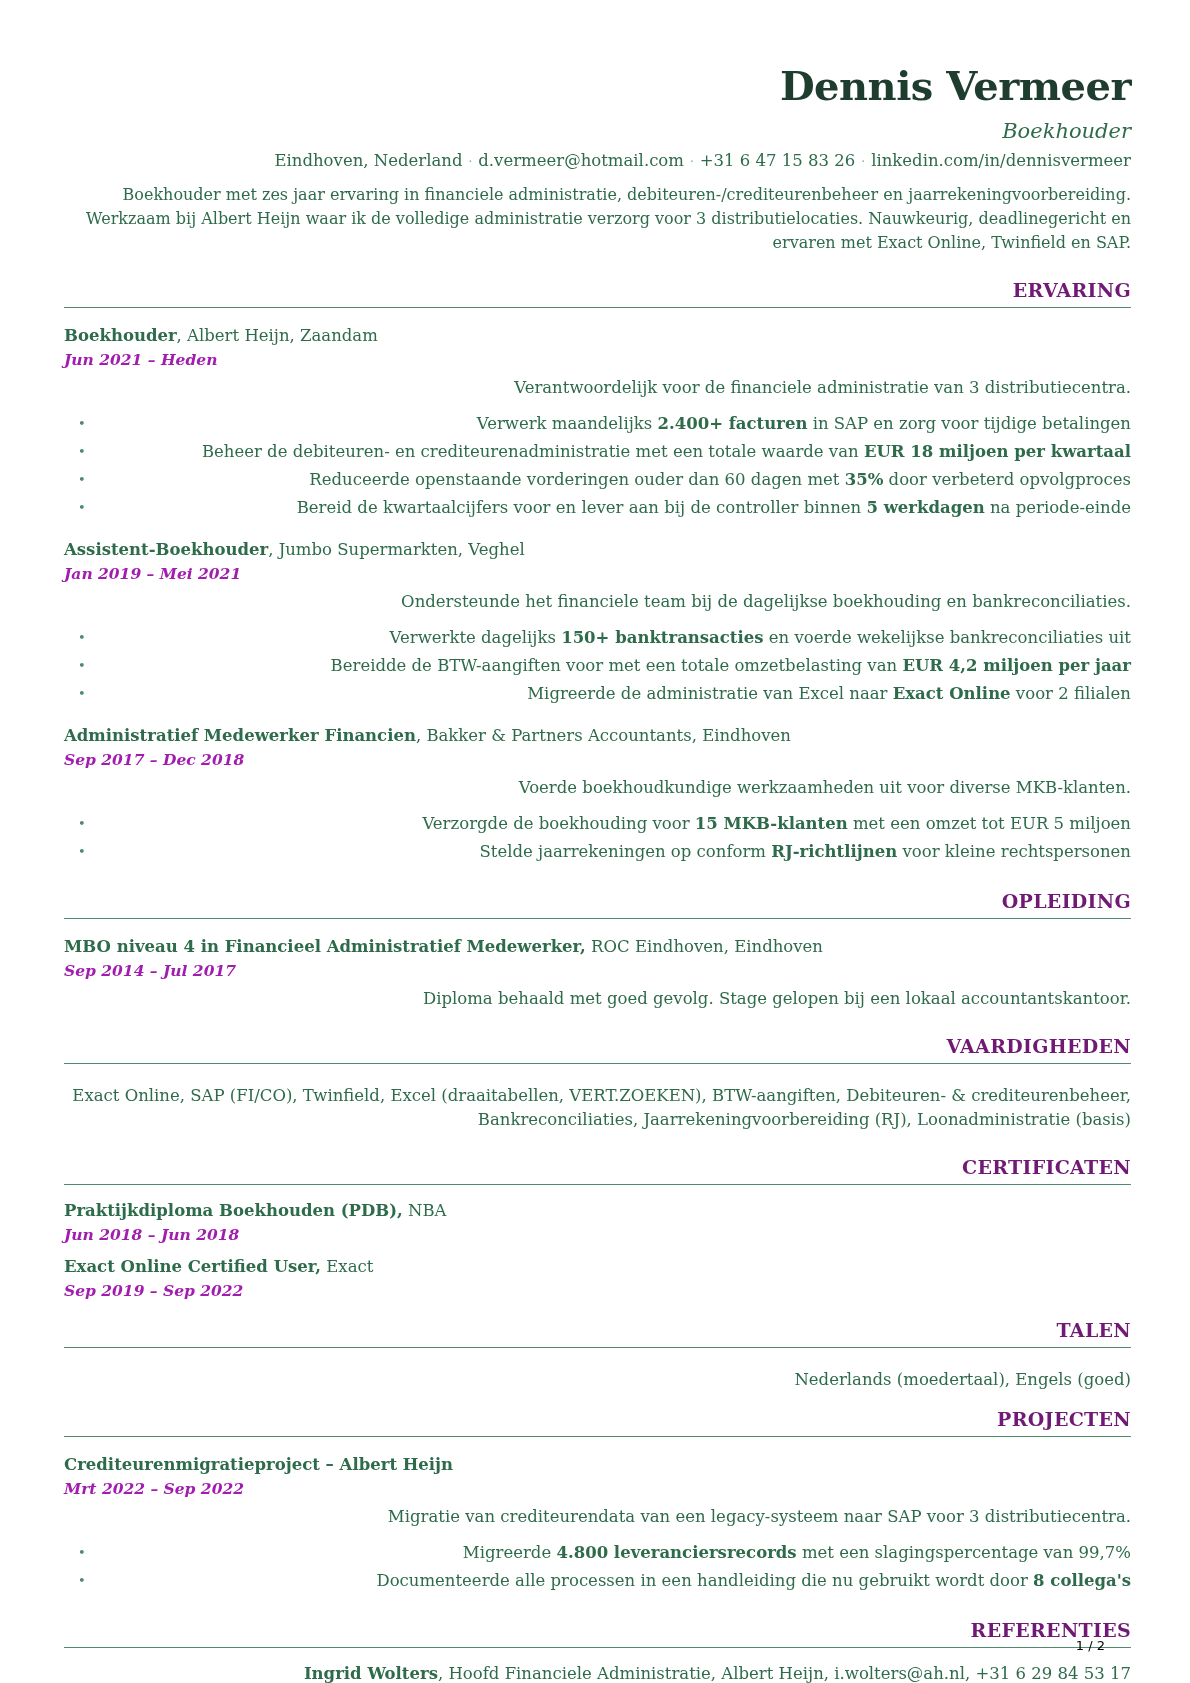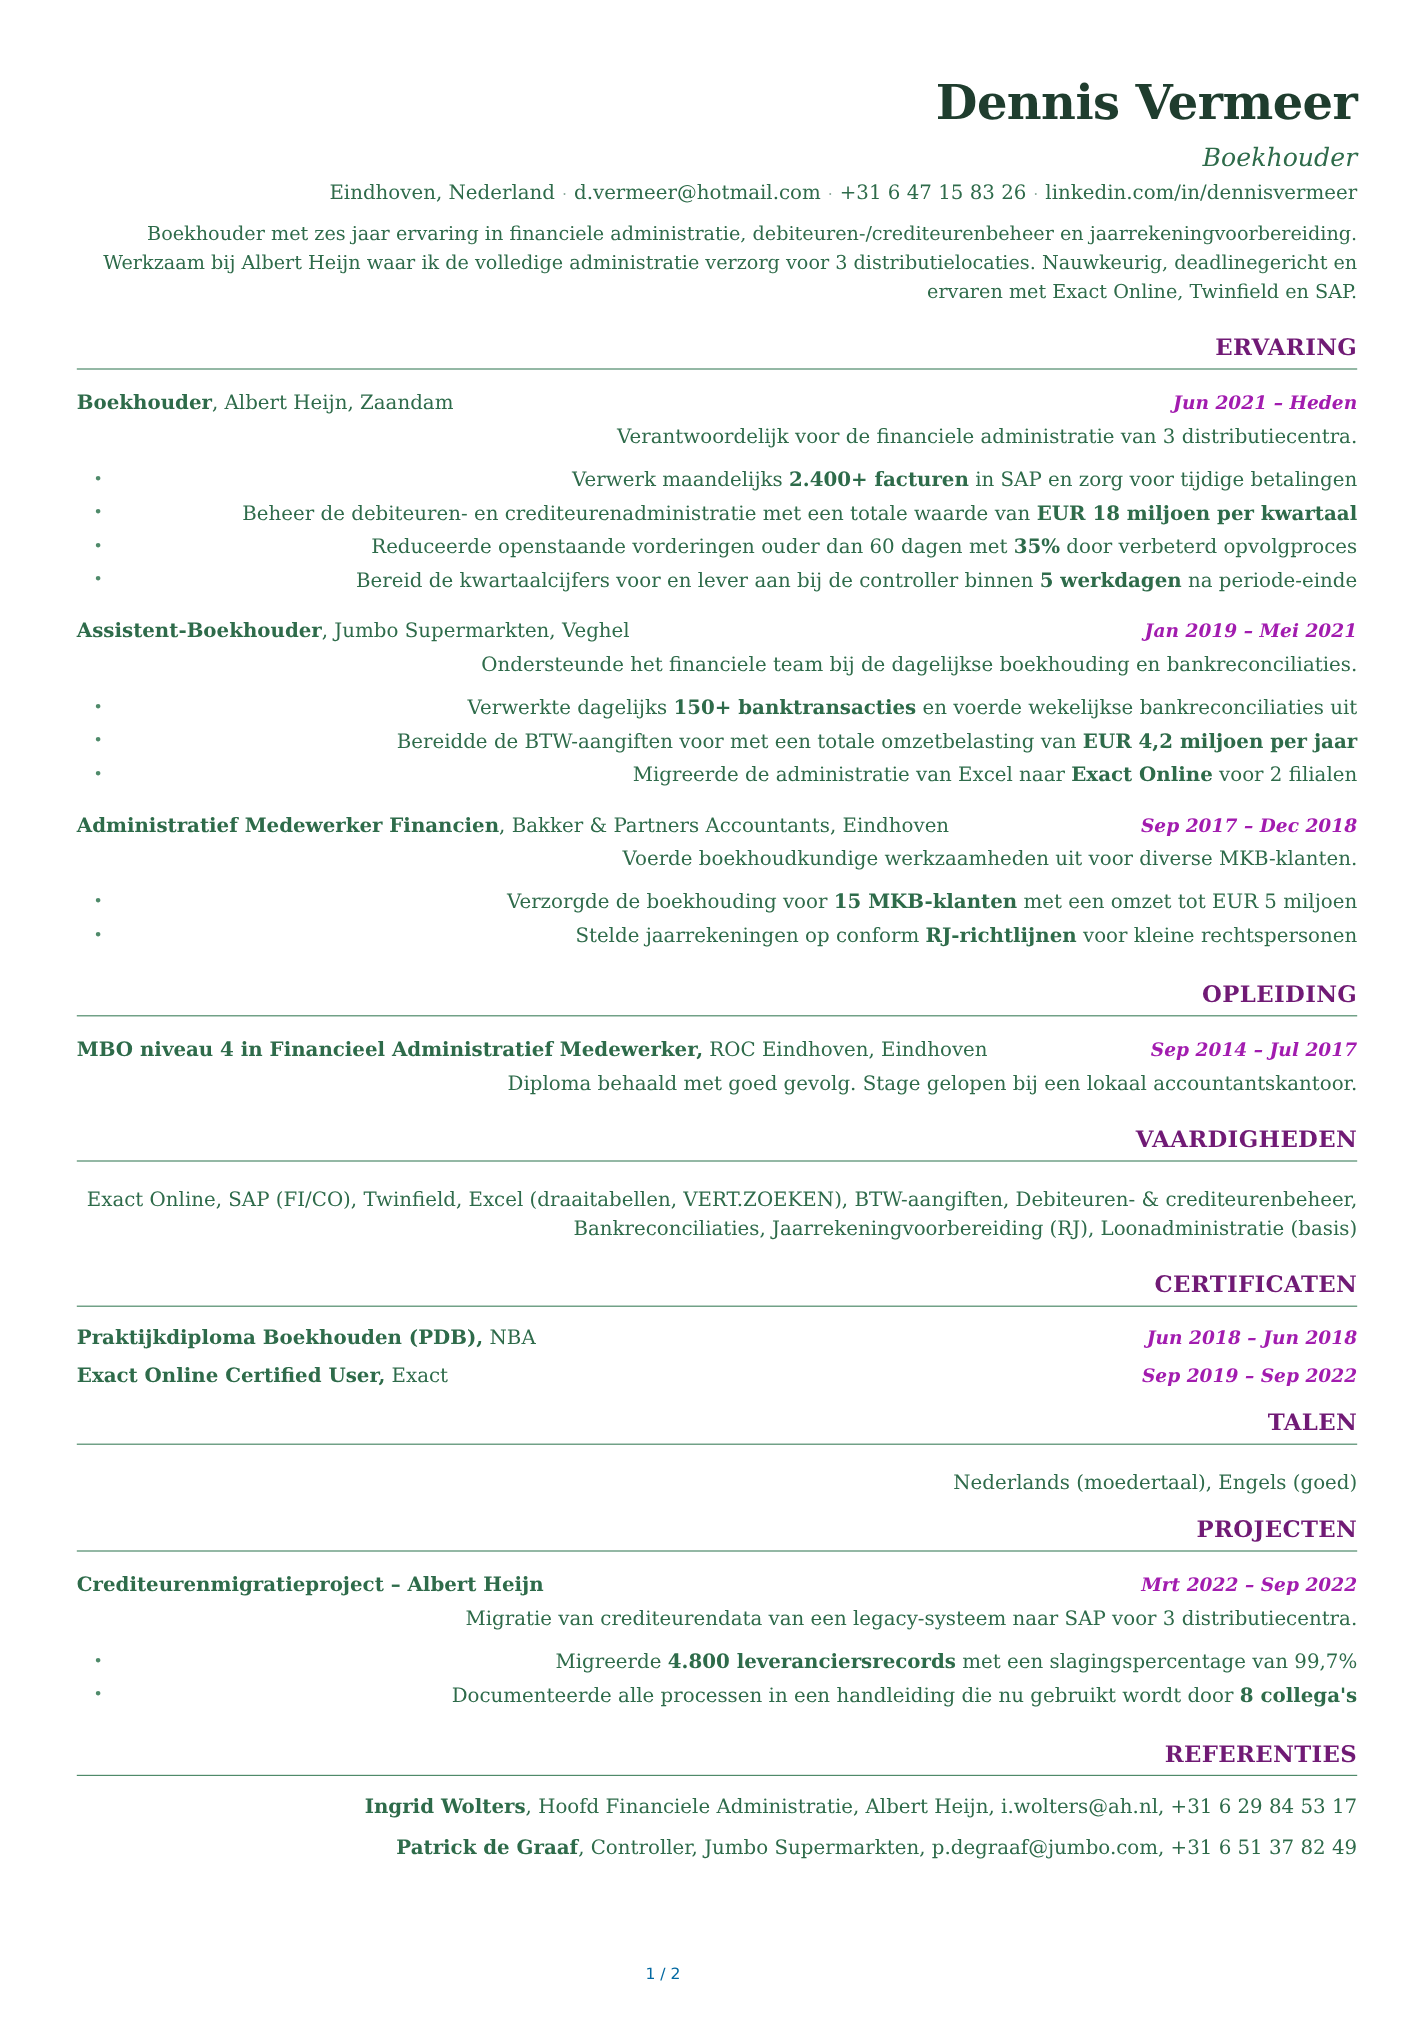--- a/index.html
+++ b/index.html
@@ -6,30 +6,30 @@
     body { width: 1190px; height: 1683px; position: relative; font-family: "DejaVu Serif", serif; color: #2e6b4a; }
     .page { position: absolute; left: 64px; top: 60px; width: 1067px; text-align: right; }
     .name { font-family: "DejaVu Serif", serif; font-weight: bold; font-size: 40px; color: #1f3d2e; margin: 0; line-height: 52px; letter-spacing: -0.5px; }
     .title { font-style: italic; font-size: 21px; color: #2e6b4a; margin-top: 6px; line-height: 26px; }
     .contact { font-size: 16.5px; margin-top: 6px; line-height: 22px; color: #2e6b4a; }
     .contact .sep { color: #8aa89a; font-size: 12px; padding: 0 6px; }
     .summary { font-size: 16px; line-height: 24px; margin-top: 10px; color: #2e6b4a; }
     .section { margin-top: 24px; }
     .section-head { font-weight: bold; font-size: 19px; color: #701a75; padding-bottom: 6px; border-bottom: 1.5px solid #4f8a6a; letter-spacing: 0.3px; }
     .entry { margin-top: 16px; }
-    .entry-row { display: flex; justify-content: space-between; align-items: baseline; font-size: 16.5px; line-height: 24px; }
+    .entry-row { display: flex; justify-content: space-between; align-items: baseline; font-size: 16.5px; line-height: 24px; flex-direction: column; }
     .entry-row b { color: #2e6b4a; }
     .date { font-style: italic; font-size: 15.5px; color: #a21caf; white-space: nowrap; font-weight: bold; }
     .desc { font-size: 16.5px; line-height: 24px; margin-top: 4px; }
     ul { margin: 10px 0 0 0; padding-left: 30px; }
     li { font-size: 16.5px; line-height: 28px; list-style: none; position: relative; }
     li::before { content: "•"; position: absolute; left: -16px; color: #4f8a6a; font-size: 13px; }
     .plain { font-size: 16.5px; line-height: 24px; margin-top: 20px; }
     .ref-row { font-size: 16.5px; line-height: 24px; margin-top: 10px; }
-    .footer { position: absolute; left: 0; width: 1105px; top: 1638px; text-align: center; font-family: "DejaVu Sans", sans-serif; font-size: 13px; color: #0369a1; }
+    .footer { position: absolute; left: 0; width: 1105px; top: 1638px; text-align: right; font-family: "DejaVu Sans", sans-serif; font-size: 13px; color: #000000; }
   </style>
 </head>
 <body>
 
 <div class="page">
   <h1 class="name">Dennis Vermeer</h1>
   <div class="title">Boekhouder</div>
   <div class="contact">
     <span>Eindhoven, Nederland</span><span class="sep">·</span><span>d.vermeer@hotmail.com</span><span class="sep">·</span><span>+31 6 47 15 83 26</span><span class="sep">·</span><span>linkedin.com/in/dennisvermeer</span>
   </div>

